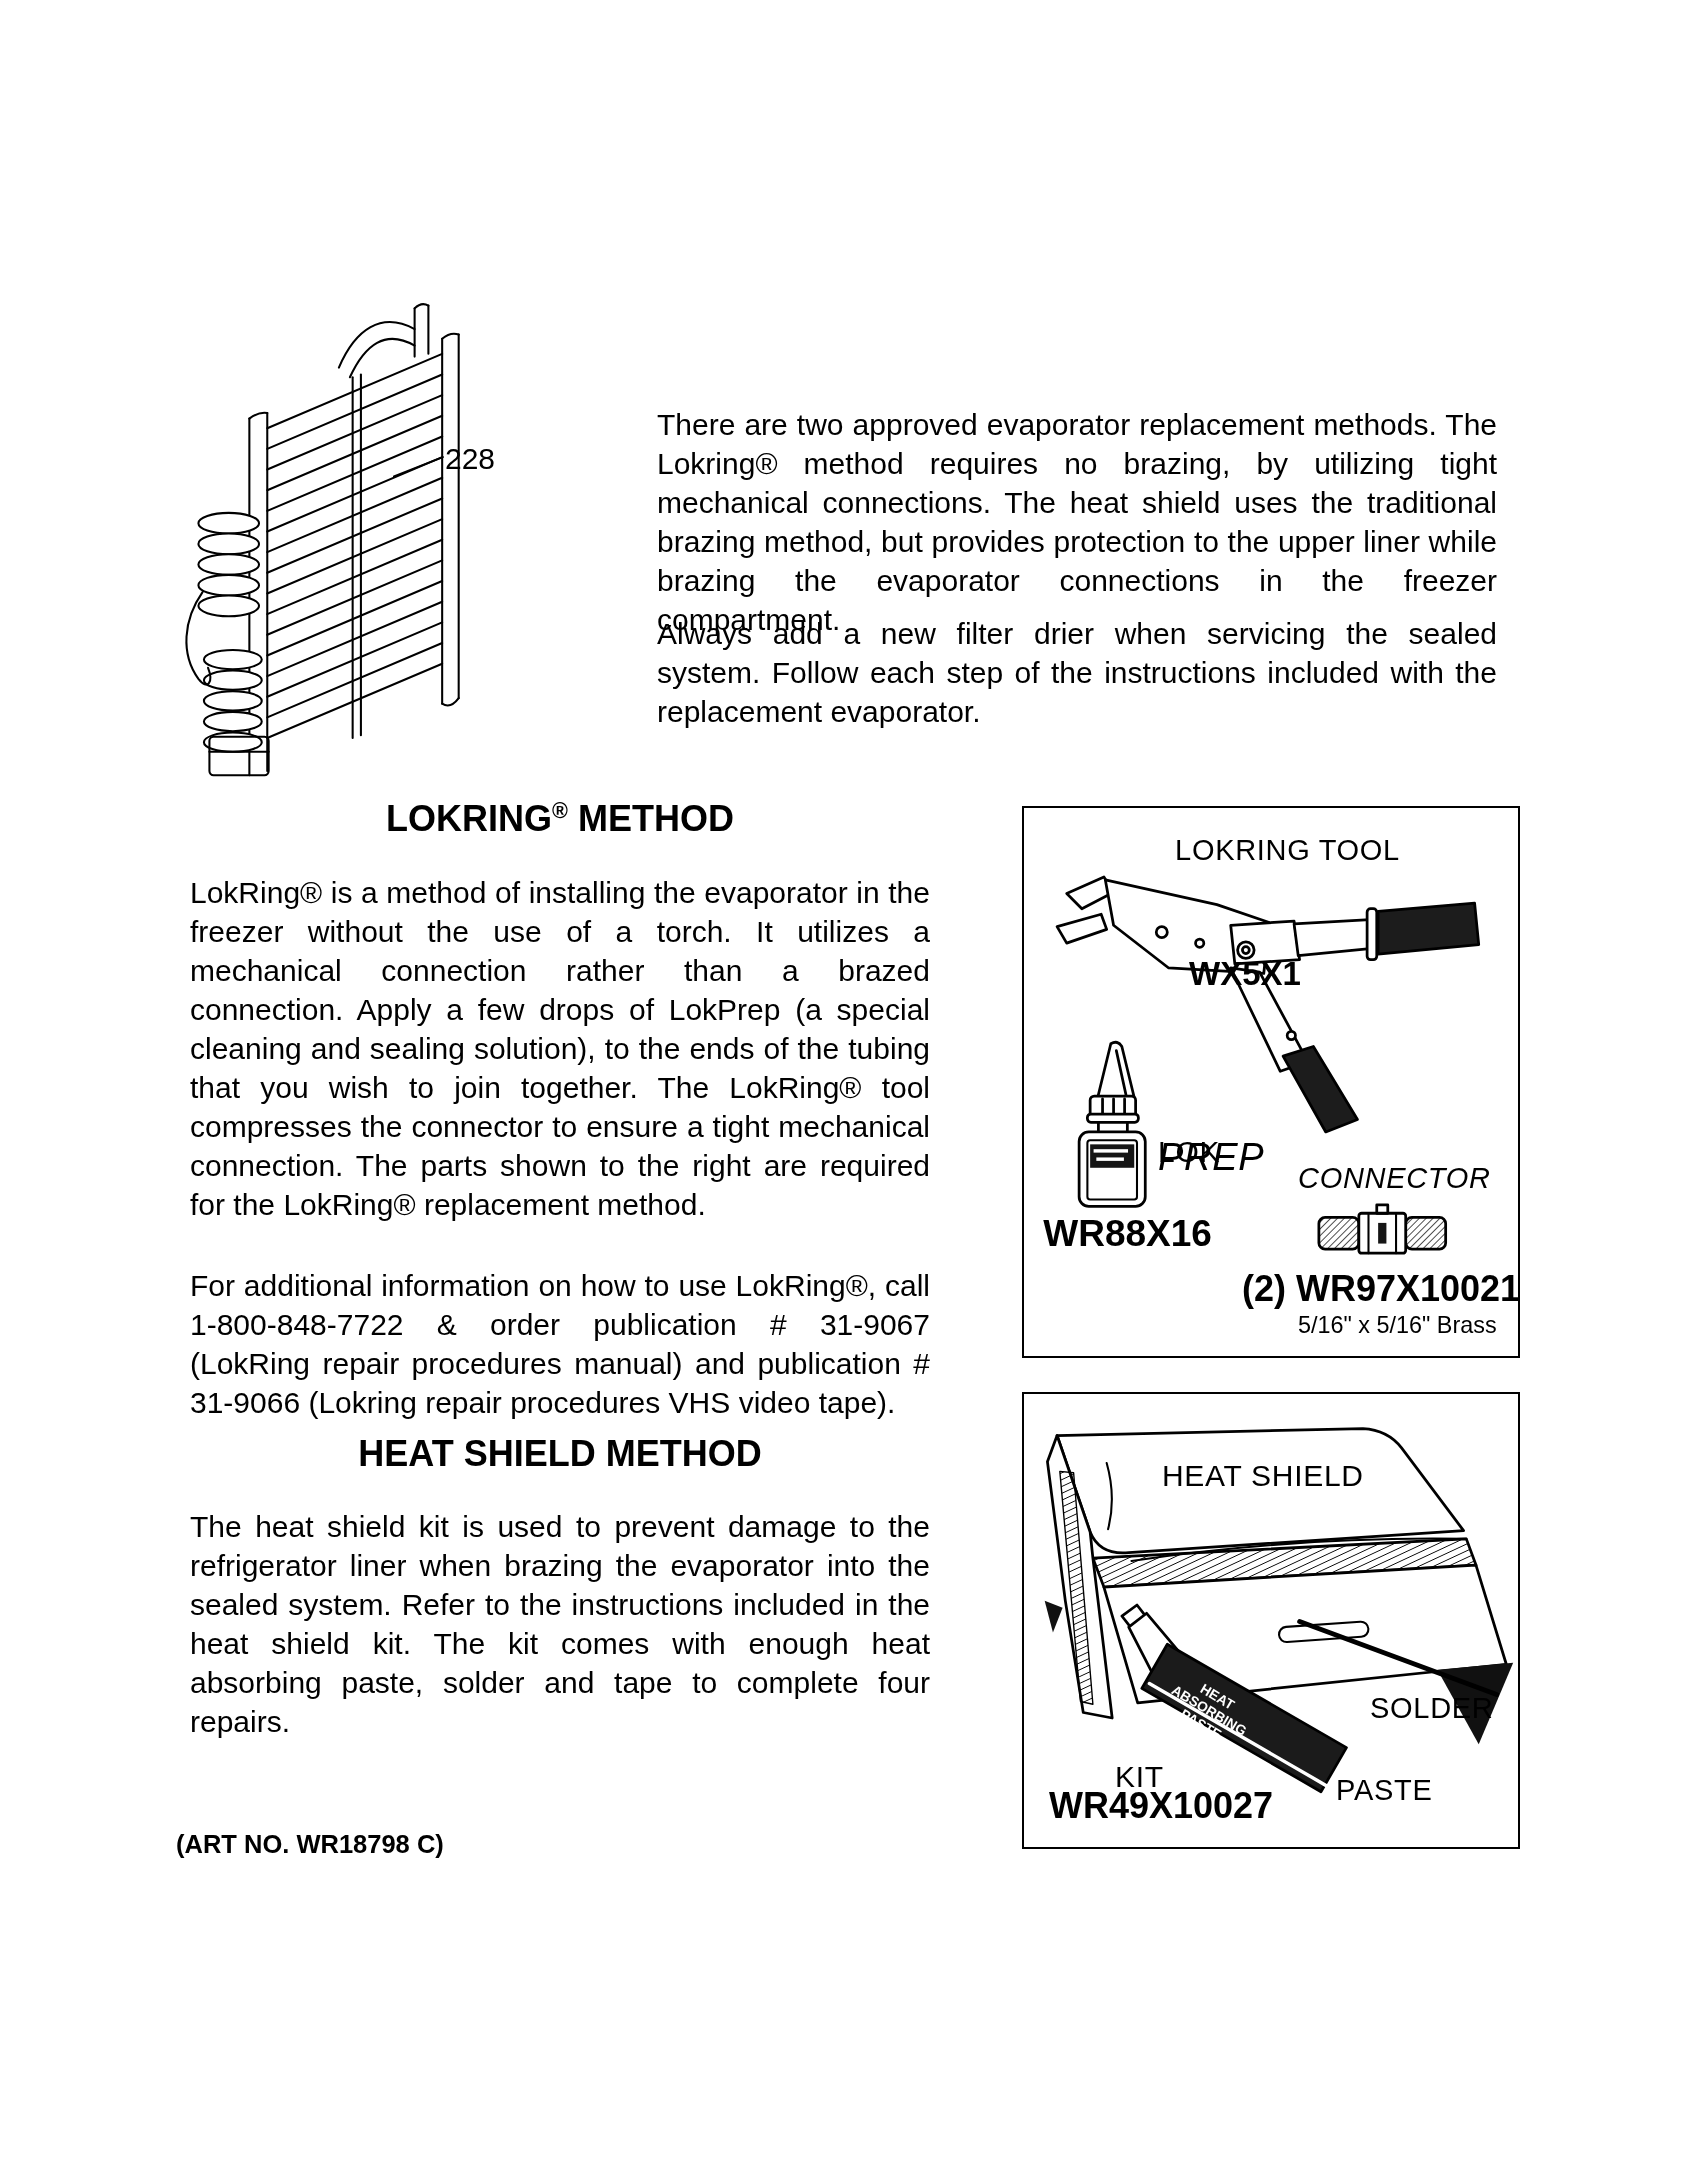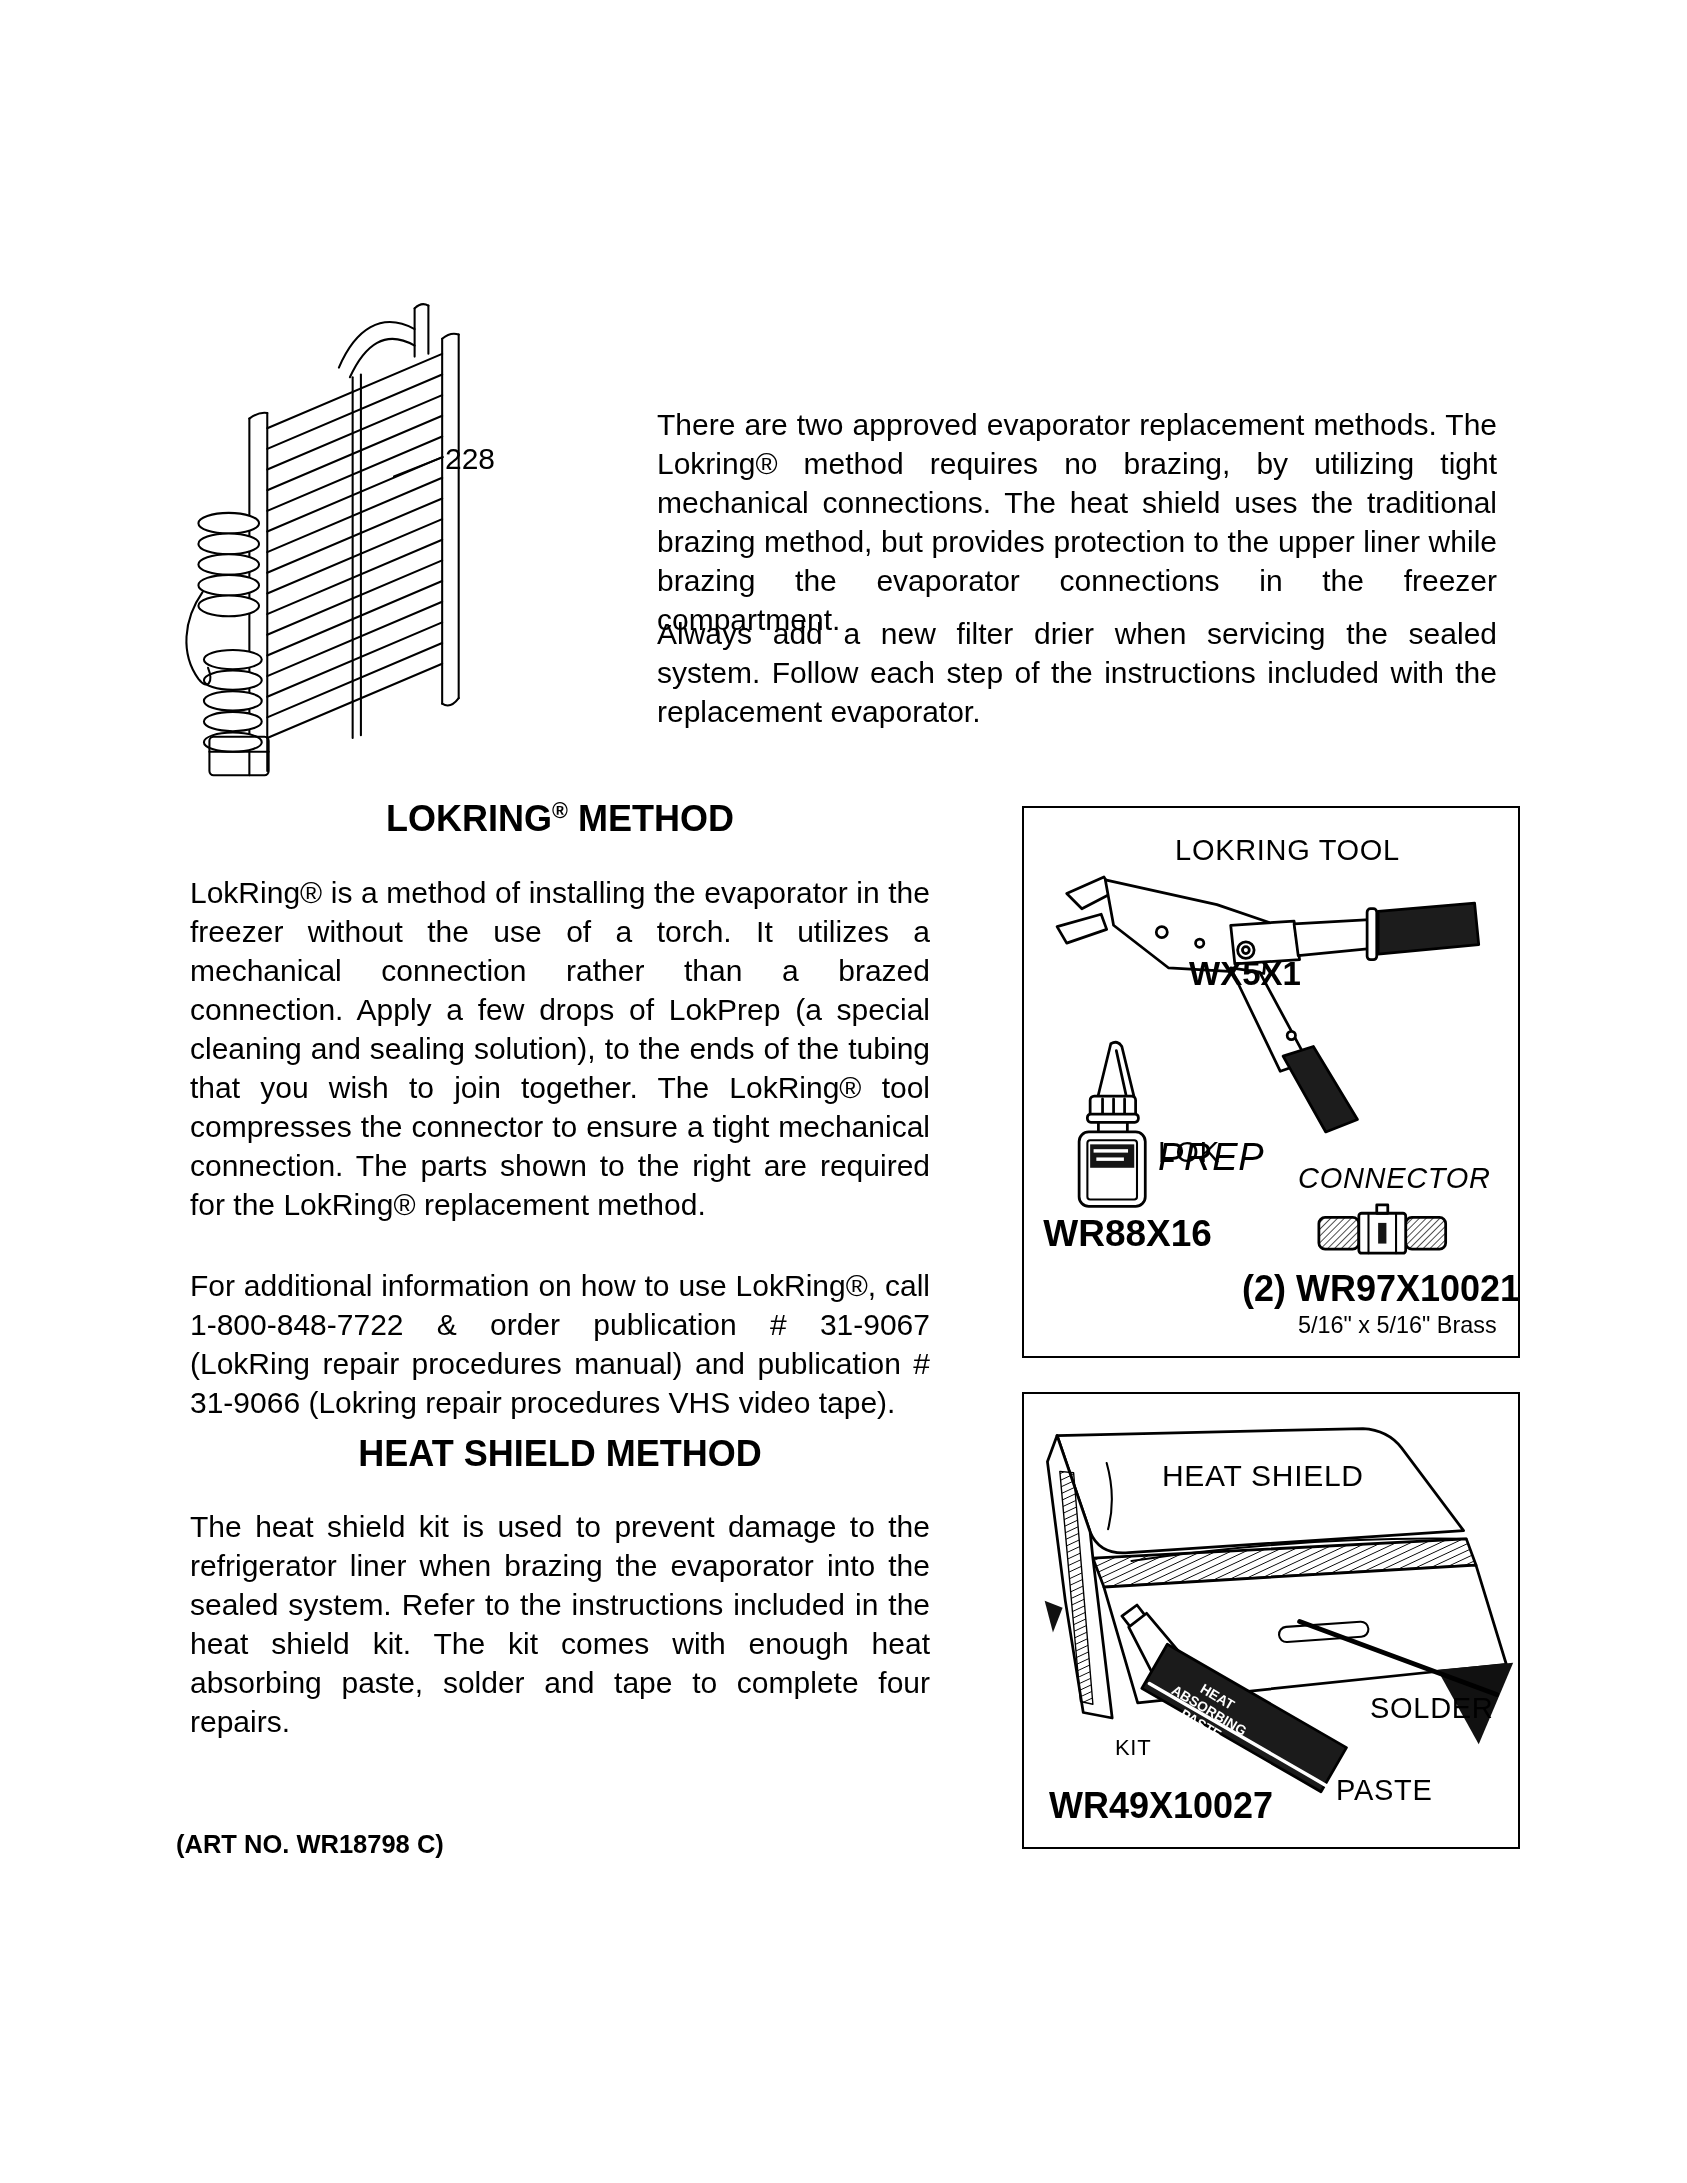--- a/index.html
+++ b/index.html
@@ -254,18 +254,18 @@
         <path d="M208,363 L468,513 L431,577 L171,427 Z" fill="#1b1b1b"></path>
         <line x1="182" y1="420" x2="442" y2="570" stroke="#fff" stroke-width="5"></line>
 
         <line x1="400" y1="330" x2="686" y2="436" stroke-width="7"></line>
       </g>
     </svg>
     <div class="tube-text" style="left:153px;top:270px;">HEAT ABSORBING PASTE</div>
     <div class="box-label" style="left:138px;top:65px;font-size:30px;">HEAT SHIELD</div>
     <div class="box-label" style="left:346px;top:298px;">SOLDER</div>
     <div class="box-label" style="left:312px;top:380px;">PASTE</div>
-    <div class="box-label" style="left:91px;top:341px;font-size:22px;">KIT</div>
+    <div class="box-label" style="left:91px;top:366px;font-size:30px;">KIT</div>
     <div class="box-label bold" style="left:25px;top:391px;font-size:36px;">WR49X10027</div>
   </div>
 
 </div>
 
 
 </body></html>

